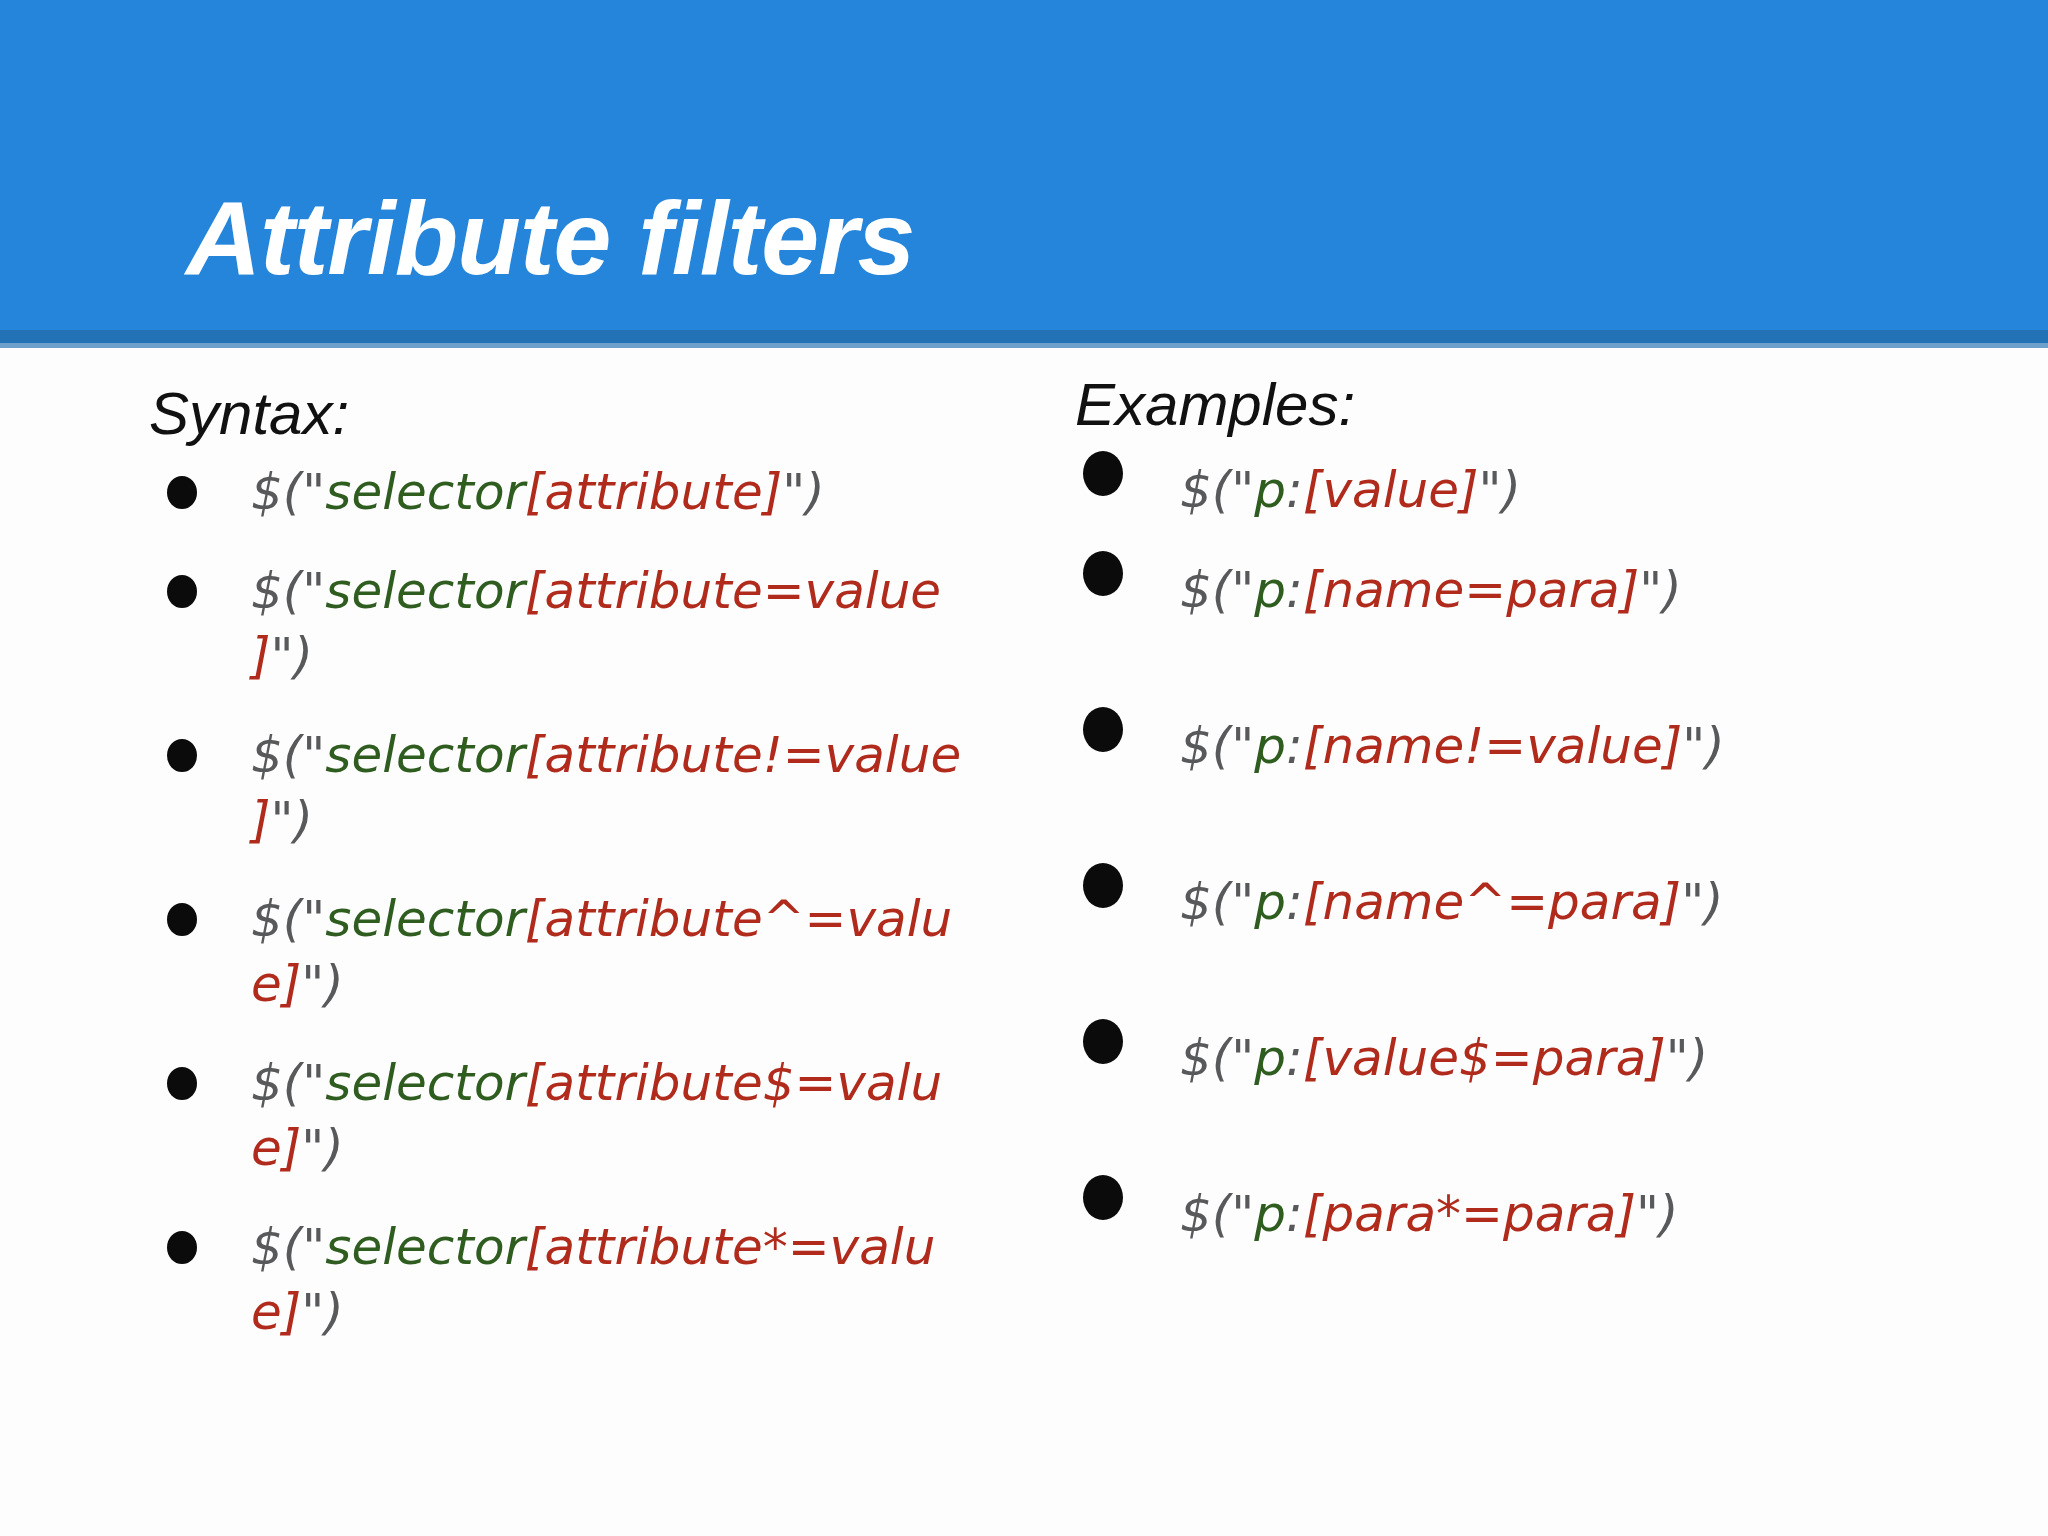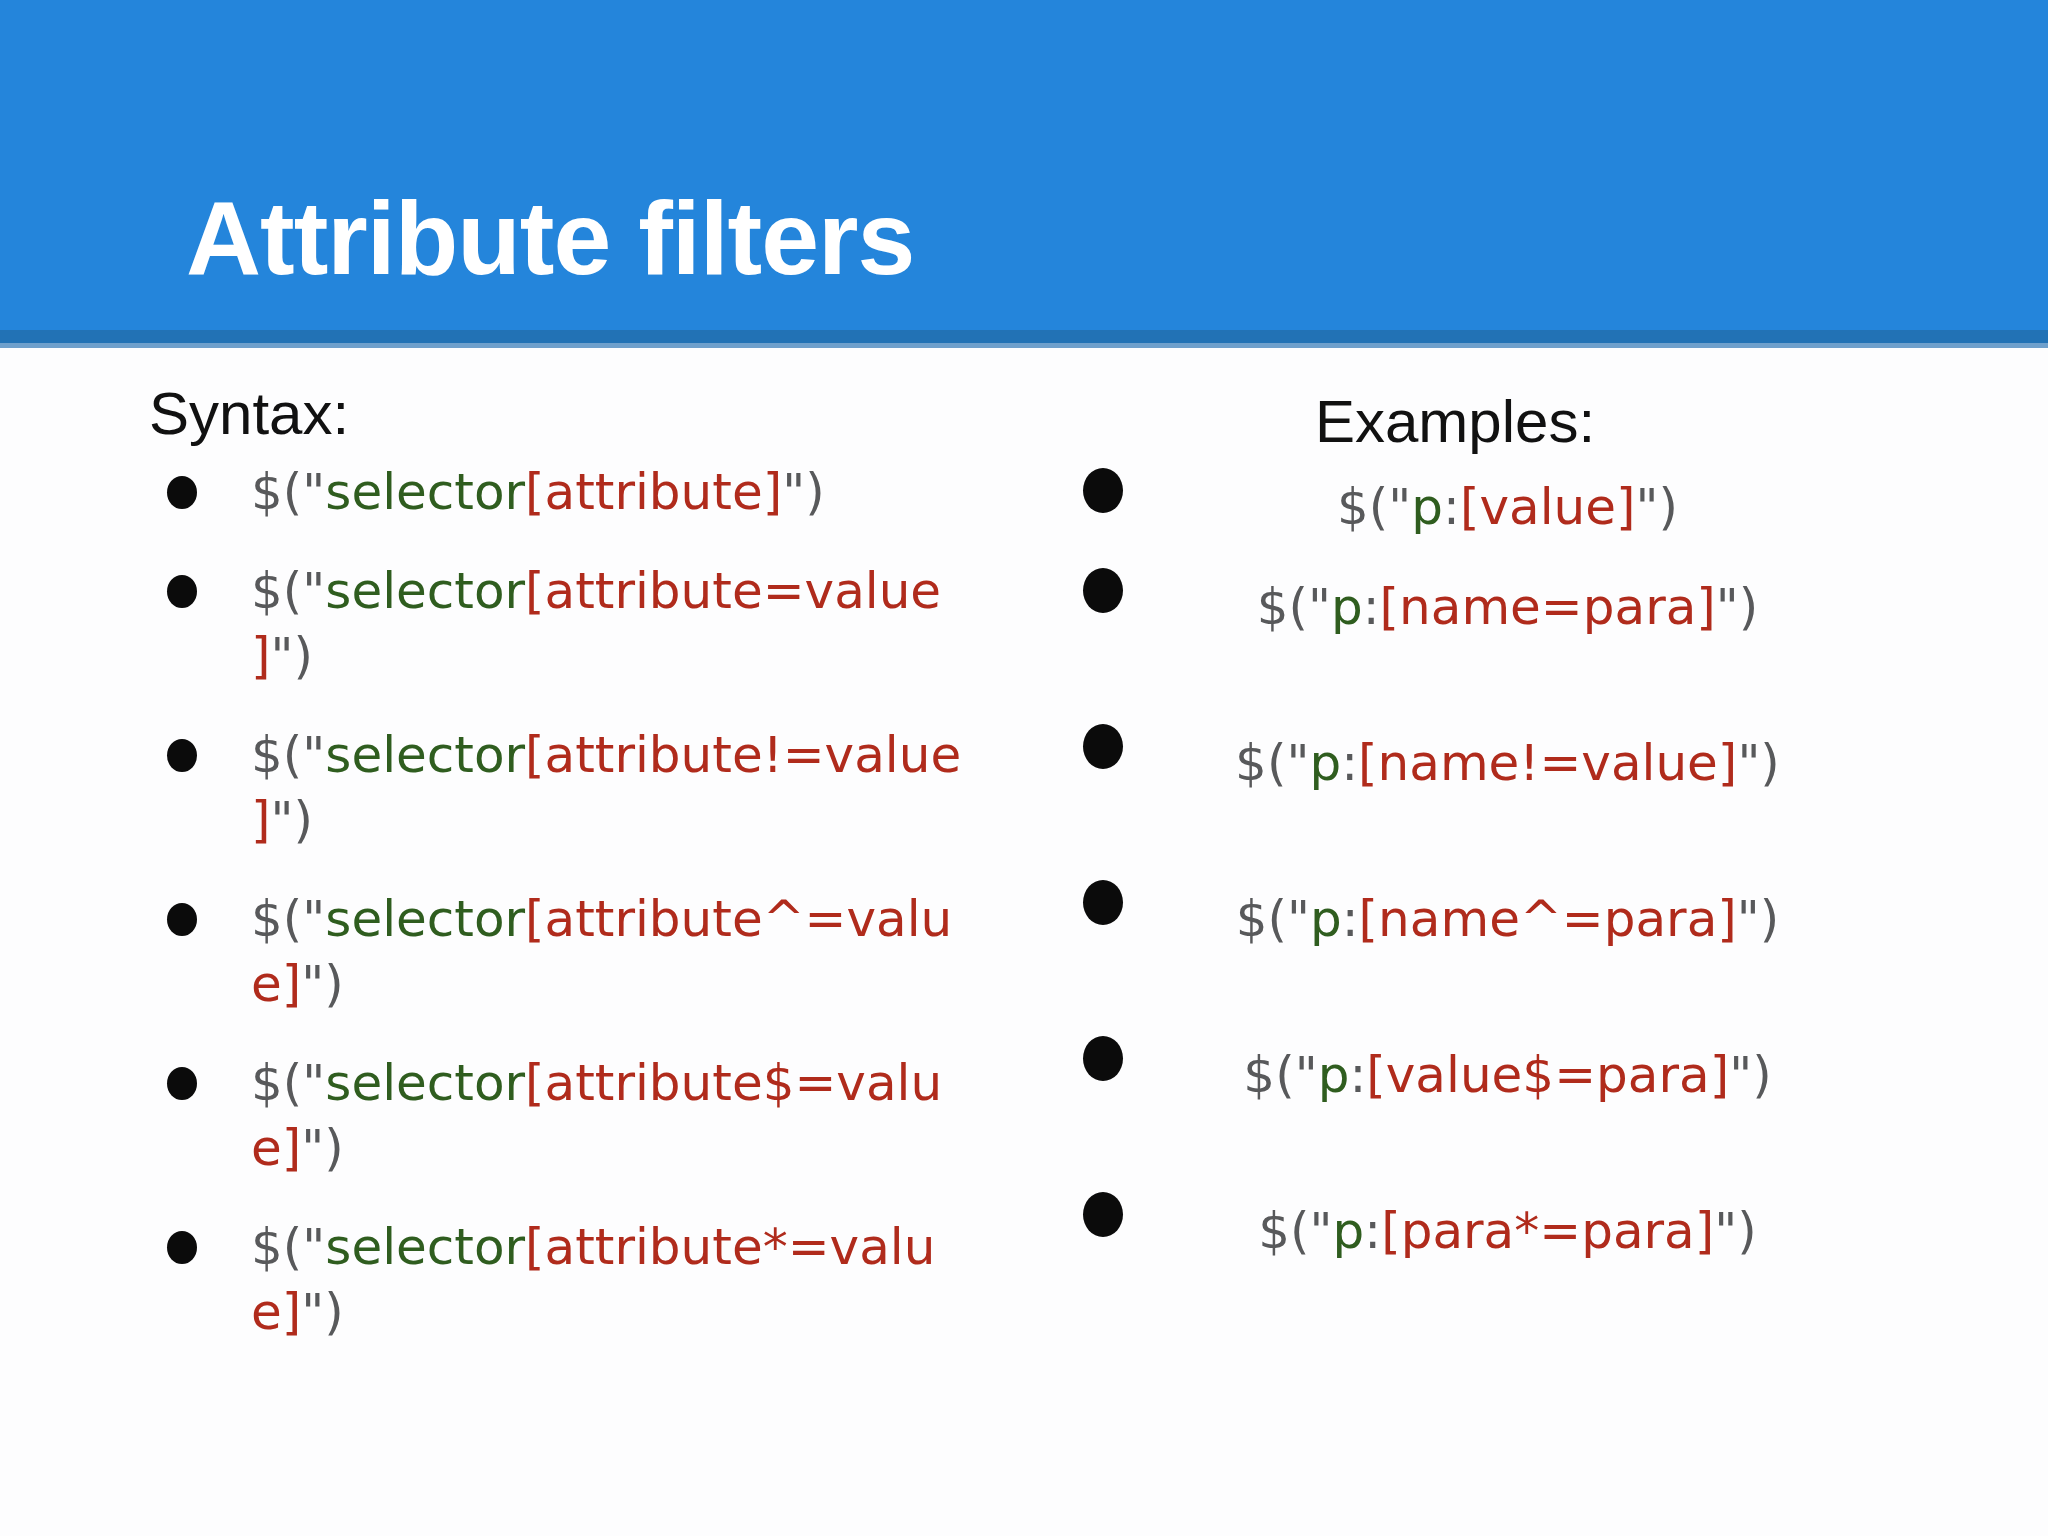--- a/index.html
+++ b/index.html
@@ -7,20 +7,21 @@
     padding: 0;
     background: #ffffff;
   }
   .slide {
     position: relative;
     width: 2048px;
     height: 1536px;
     overflow: hidden;
     background: var(--background, #FDFDFE);
     font-family: "Liberation Sans", sans-serif;
+    font-style: italic;
   }
   .header {
     position: absolute;
     left: 0; top: 0;
     width: 100%;
     height: 330px;
     background: var(--header-blue, #2485DB);
   }
   .header-strip {
     position: absolute;
@@ -49,21 +50,21 @@
   }
   .col { position: absolute; }
   .col h2 {
     margin: 0;
     font-size: 60px;
     line-height: 64px;
     font-weight: 400;
     color: var(--text-black, #111111);
   }
   .col-left  { left: 125px;  top: 382px; width: 860px; margin-left: 24px; }
-  .col-right { left: 1075px; top: 390px; width: 760px; text-align: center; }
+  .col-right { left: 1075px; top: 373px; width: 760px; }
 
   .col ul {
     list-style: none;
     margin: 0;
     padding: 0;
   }
   .col-left ul  { margin-top: 14px; }
   .col-right ul { margin-top: 16px; }
 
   .code {

